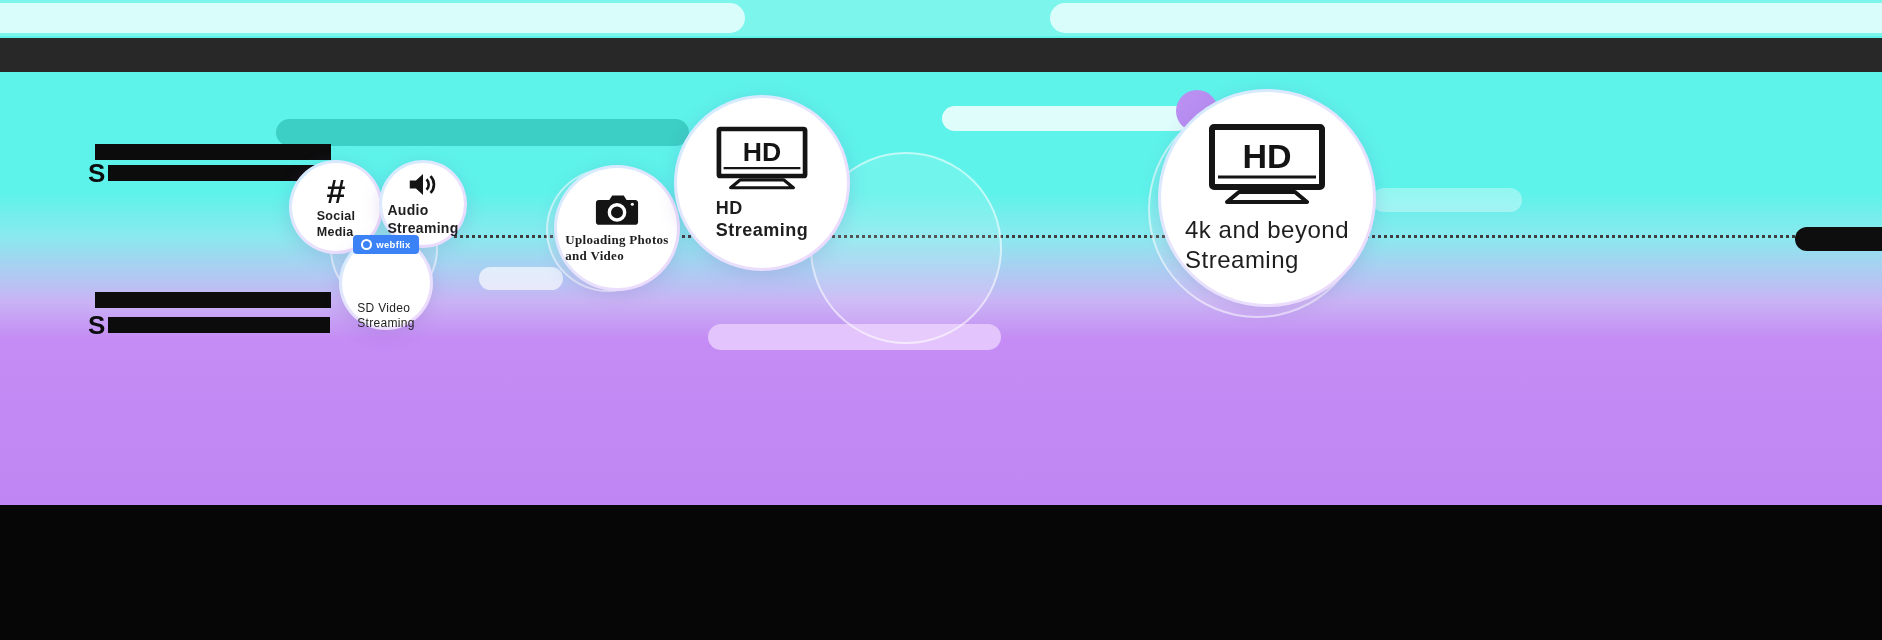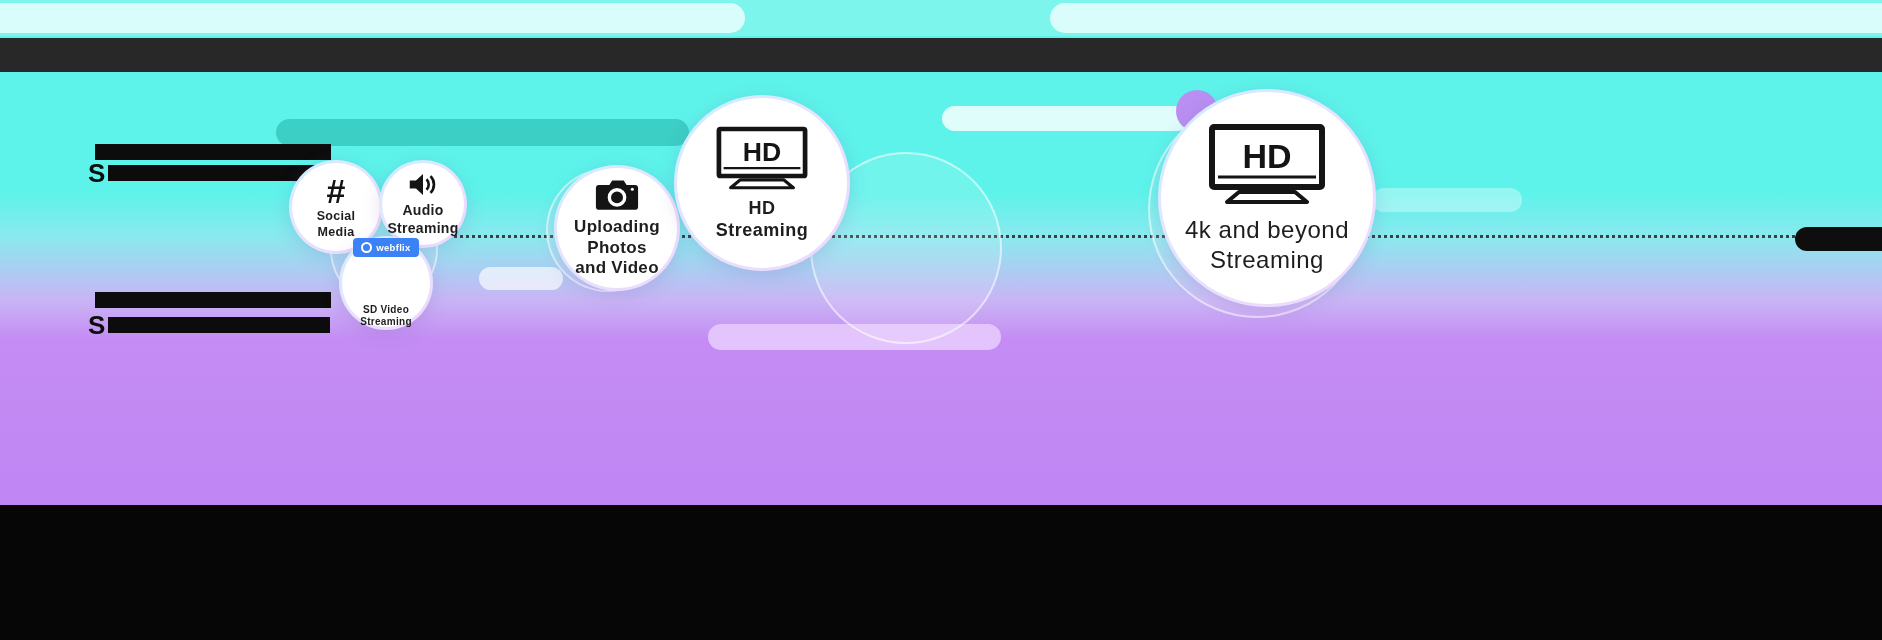--- a/index.html
+++ b/index.html
@@ -19,21 +19,20 @@
   .redact-s{font-size:26px;font-weight:800;color:#0c0c0c;line-height:1;}
   .redact-fill{width:222px;height:16px;background:#0c0c0c;}
   .bubble{
     position:absolute;border-radius:50%;padding:3px;box-sizing:border-box;
     background:linear-gradient(140deg,#cdeefe 0%,#e6e4fd 45%,#eed7fd 100%);
     box-shadow:0 4px 18px rgba(120,80,180,.18);z-index:3;
   }
   .bubble-inner{
     width:100%;height:100%;border-radius:50%;background:#fff;
     display:flex;flex-direction:column;align-items:center;justify-content:center;
-    text-align:center;
   }
   .lbl{color:#1e1e1e;line-height:1.22;letter-spacing:.3px;}
   .hash{font-size:34px;font-weight:800;color:#141414;line-height:1;}
   .webflix-logo{
     background:#3b82f6;color:#fff;border-radius:4px;display:flex;align-items:center;
     gap:4px;padding:4px 8px;font-size:9.5px;font-weight:700;letter-spacing:.3px;line-height:1;
   }
   .webflix-dot{width:7px;height:7px;border:2px solid #fff;border-radius:50%;display:inline-block;}
 </style>
 </head>
@@ -98,35 +97,35 @@
       </div>
     </div>
   </div>
 
   <div class="bubble" style="left:339px;top:236px;width:94px;height:94px;">
     <div class="bubble-inner" style="gap:5px;">
       <div class="webflix-logo">
         <span class="webflix-dot"></span>
         <span>webflix</span>
       </div>
-      <div class="lbl" style="font-size:10px;font-weight:700;margin-top:42px;">
+      <div class="lbl" style="font-size:12px;font-weight:400;margin-top:42px;">
         <div>SD Video</div>
         <div>Streaming</div>
       </div>
     </div>
   </div>
 
   <div class="bubble" style="left:554px;top:165px;width:126px;height:126px;">
     <div class="bubble-inner" style="gap:5px;">
       <svg width="46" height="35" viewBox="0 0 48 36">
         <path d="M5,8 L16,8 L19,3.5 L31,3.5 L34,8 L43,8 C44.7,8 46,9.3 46,11 L46,31 C46,32.7 44.7,34 43,34 L5,34 C3.3,34 2,32.7 2,31 L2,11 C2,9.3 3.3,8 5,8 Z" fill="#141414"></path>
         <circle cx="24" cy="21" r="8" fill="none" stroke="#fff" stroke-width="3.5"></circle>
         <circle cx="40" cy="12.5" r="1.6" fill="#fff"></circle>
       </svg>
-      <div class="lbl" style="font-size:17px;font-weight:700;">
+      <div class="lbl" style="font-size:13px;font-weight:700;font-family:Liberation Serif, serif;">
         <div>Uploading Photos</div>
         <div>and Video</div>
       </div>
     </div>
   </div>
 
   <div class="bubble" style="left:674px;top:95px;width:176px;height:176px;">
     <div class="bubble-inner" style="gap:7px;">
       <svg width="94" height="66" viewBox="0 0 120 84">
         <rect x="5" y="5" width="110" height="60" rx="2" fill="#fff" stroke="#141414" stroke-width="6"></rect>

